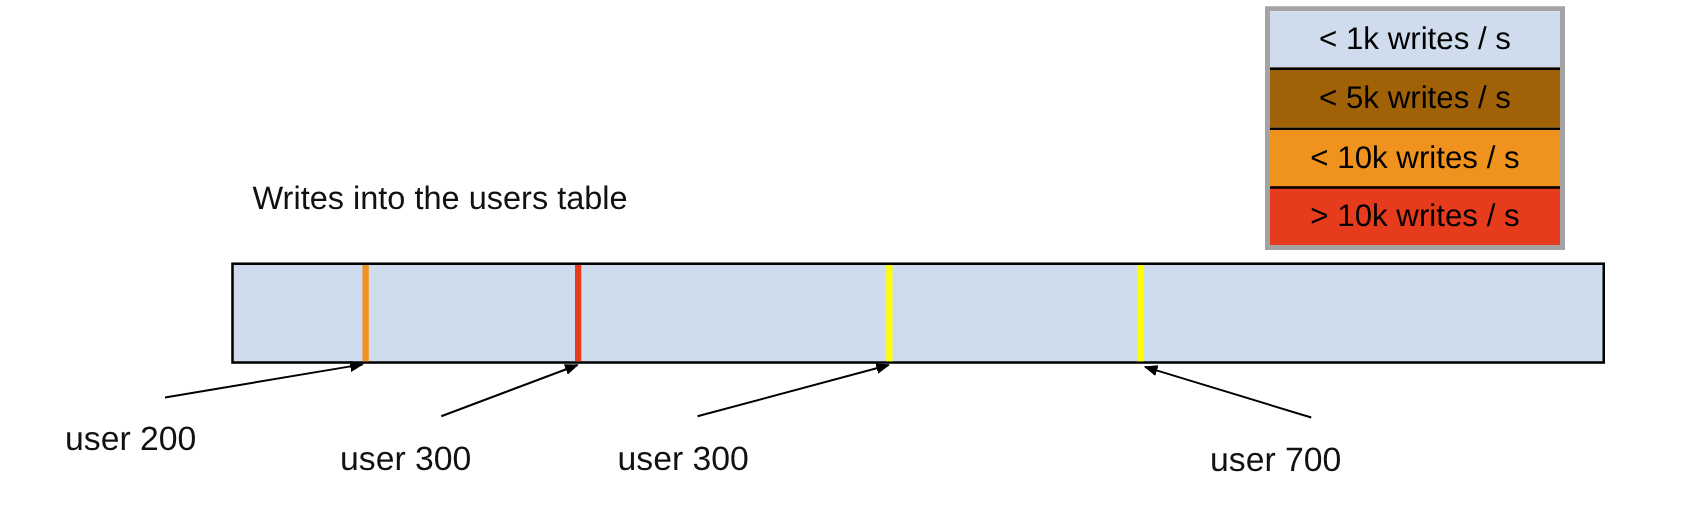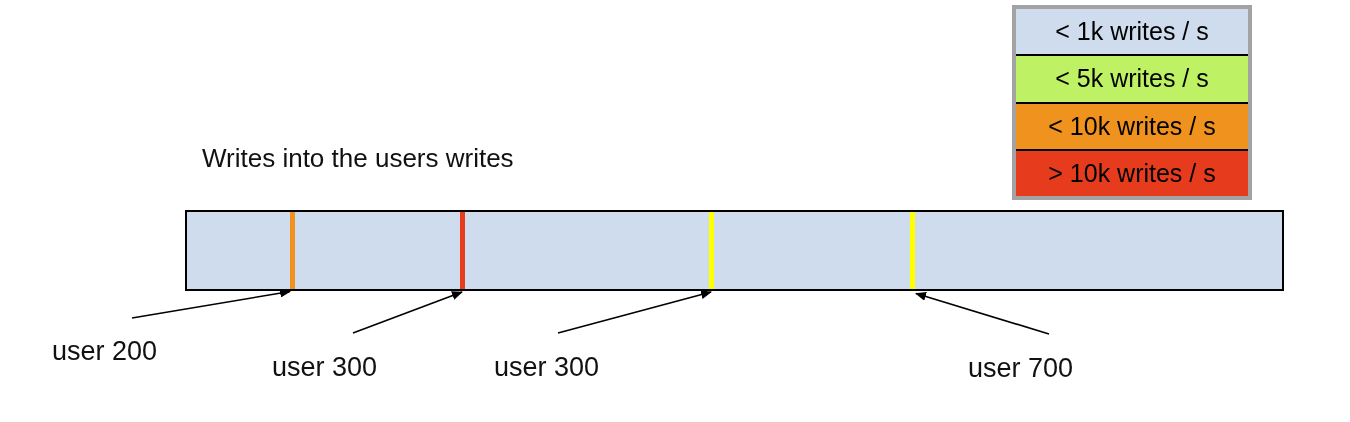--- a/index.html
+++ b/index.html
@@ -80,32 +80,32 @@
     width: 1350px;
     height: 422px;
     pointer-events: none;
   }
 </style>
 </head>
 <body>
 
 <div class="canvas">
 
-  <div class="diagram-title">Writes into the users writes</div>
+  <div class="diagram-title">Writes into the users table</div>
 
   <div class="users-bar" style="background-color: rgb(207, 220, 238);">
     <div class="rate-tick tick-user-100" style="background-color: rgb(240, 147, 30);"></div>
     <div class="rate-tick tick-user-200" style="background-color: rgb(231, 59, 30);"></div>
     <div class="rate-tick tick-user-300" style="background-color: rgb(255, 255, 0);"></div>
     <div class="rate-tick tick-user-400" style="background-color: rgb(255, 255, 0);"></div>
   </div>
 
   <div class="legend">
     <div class="legend-row" style="background-color: rgb(207, 220, 238);">&lt; 1k writes / s</div>
-    <div class="legend-row" style="background-color: #bef264;">&lt; 5k writes / s</div>
+    <div class="legend-row" style="background-color: #a16207;">&lt; 5k writes / s</div>
     <div class="legend-row" style="background-color: rgb(240, 147, 30);">&lt; 10k writes / s</div>
     <div class="legend-row" style="background-color: rgb(231, 59, 30);">&gt; 10k writes / s</div>
   </div>
 
   <div class="user-label label-user-100">user 200</div>
   <div class="user-label label-user-200">user 300</div>
   <div class="user-label label-user-300">user 300</div>
   <div class="user-label label-user-400">user 700</div>
 
   <svg class="arrow-layer" viewBox="0 0 1350 422" xmlns="http://www.w3.org/2000/svg">

